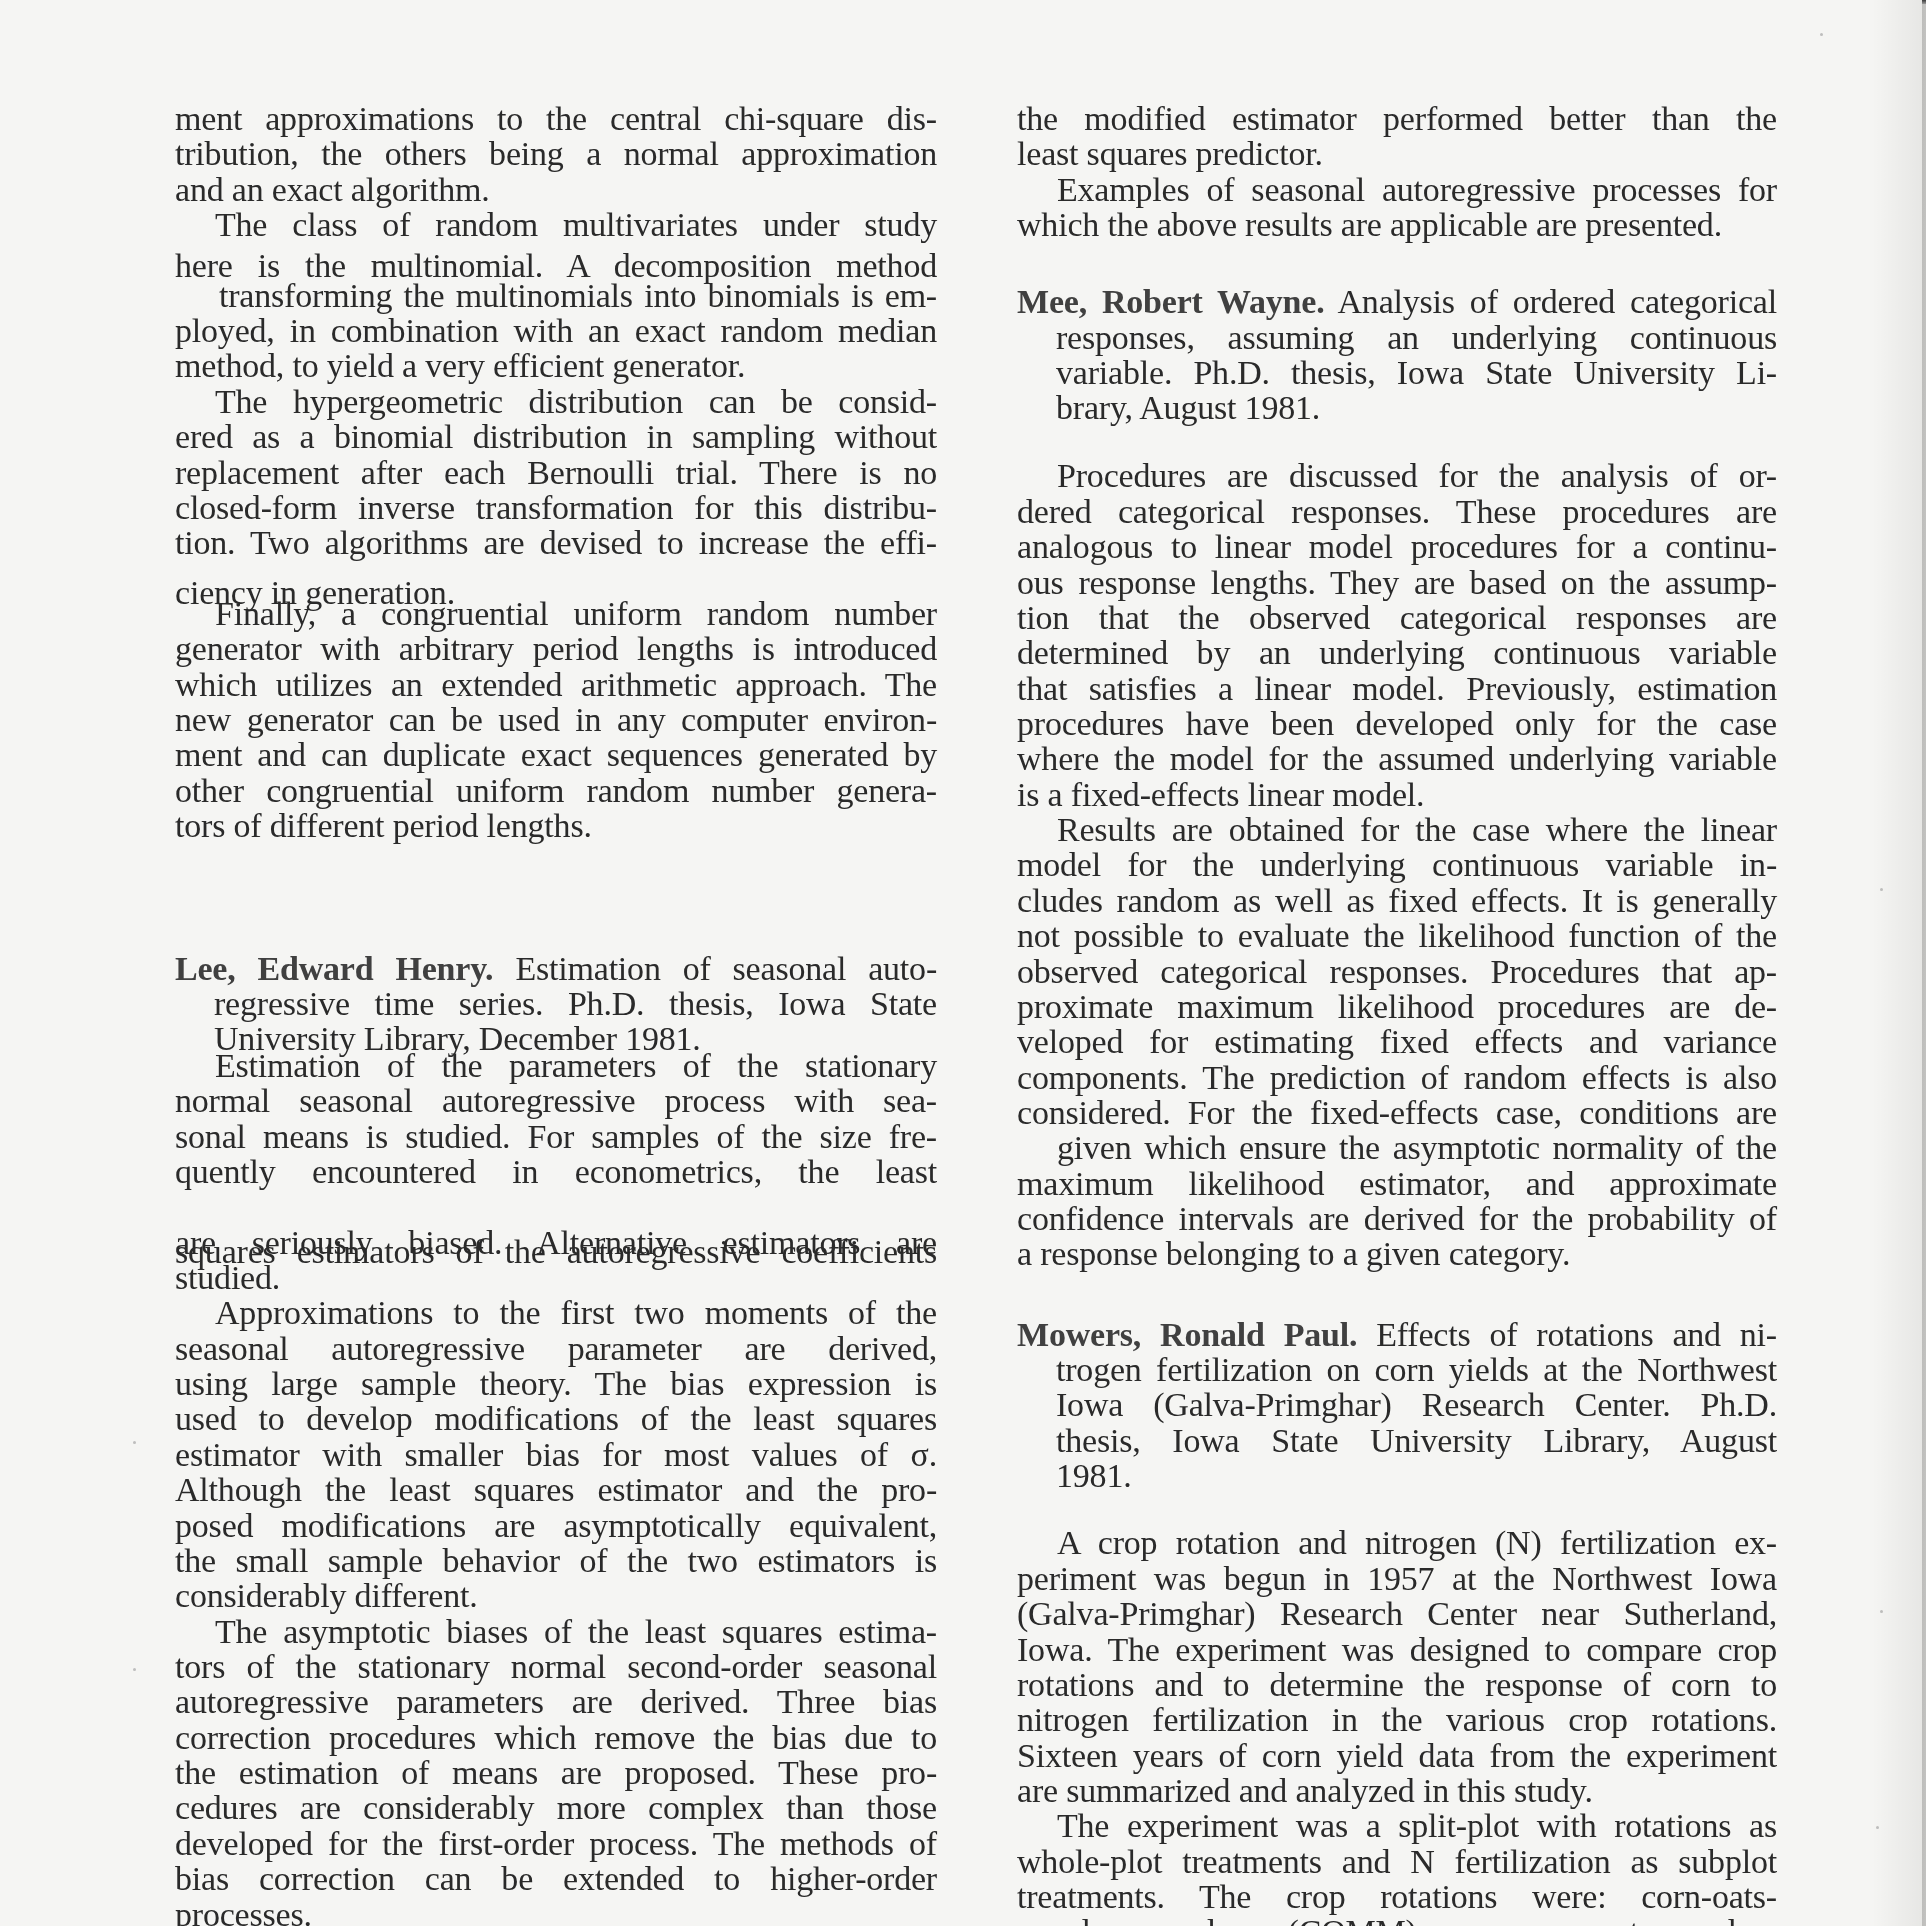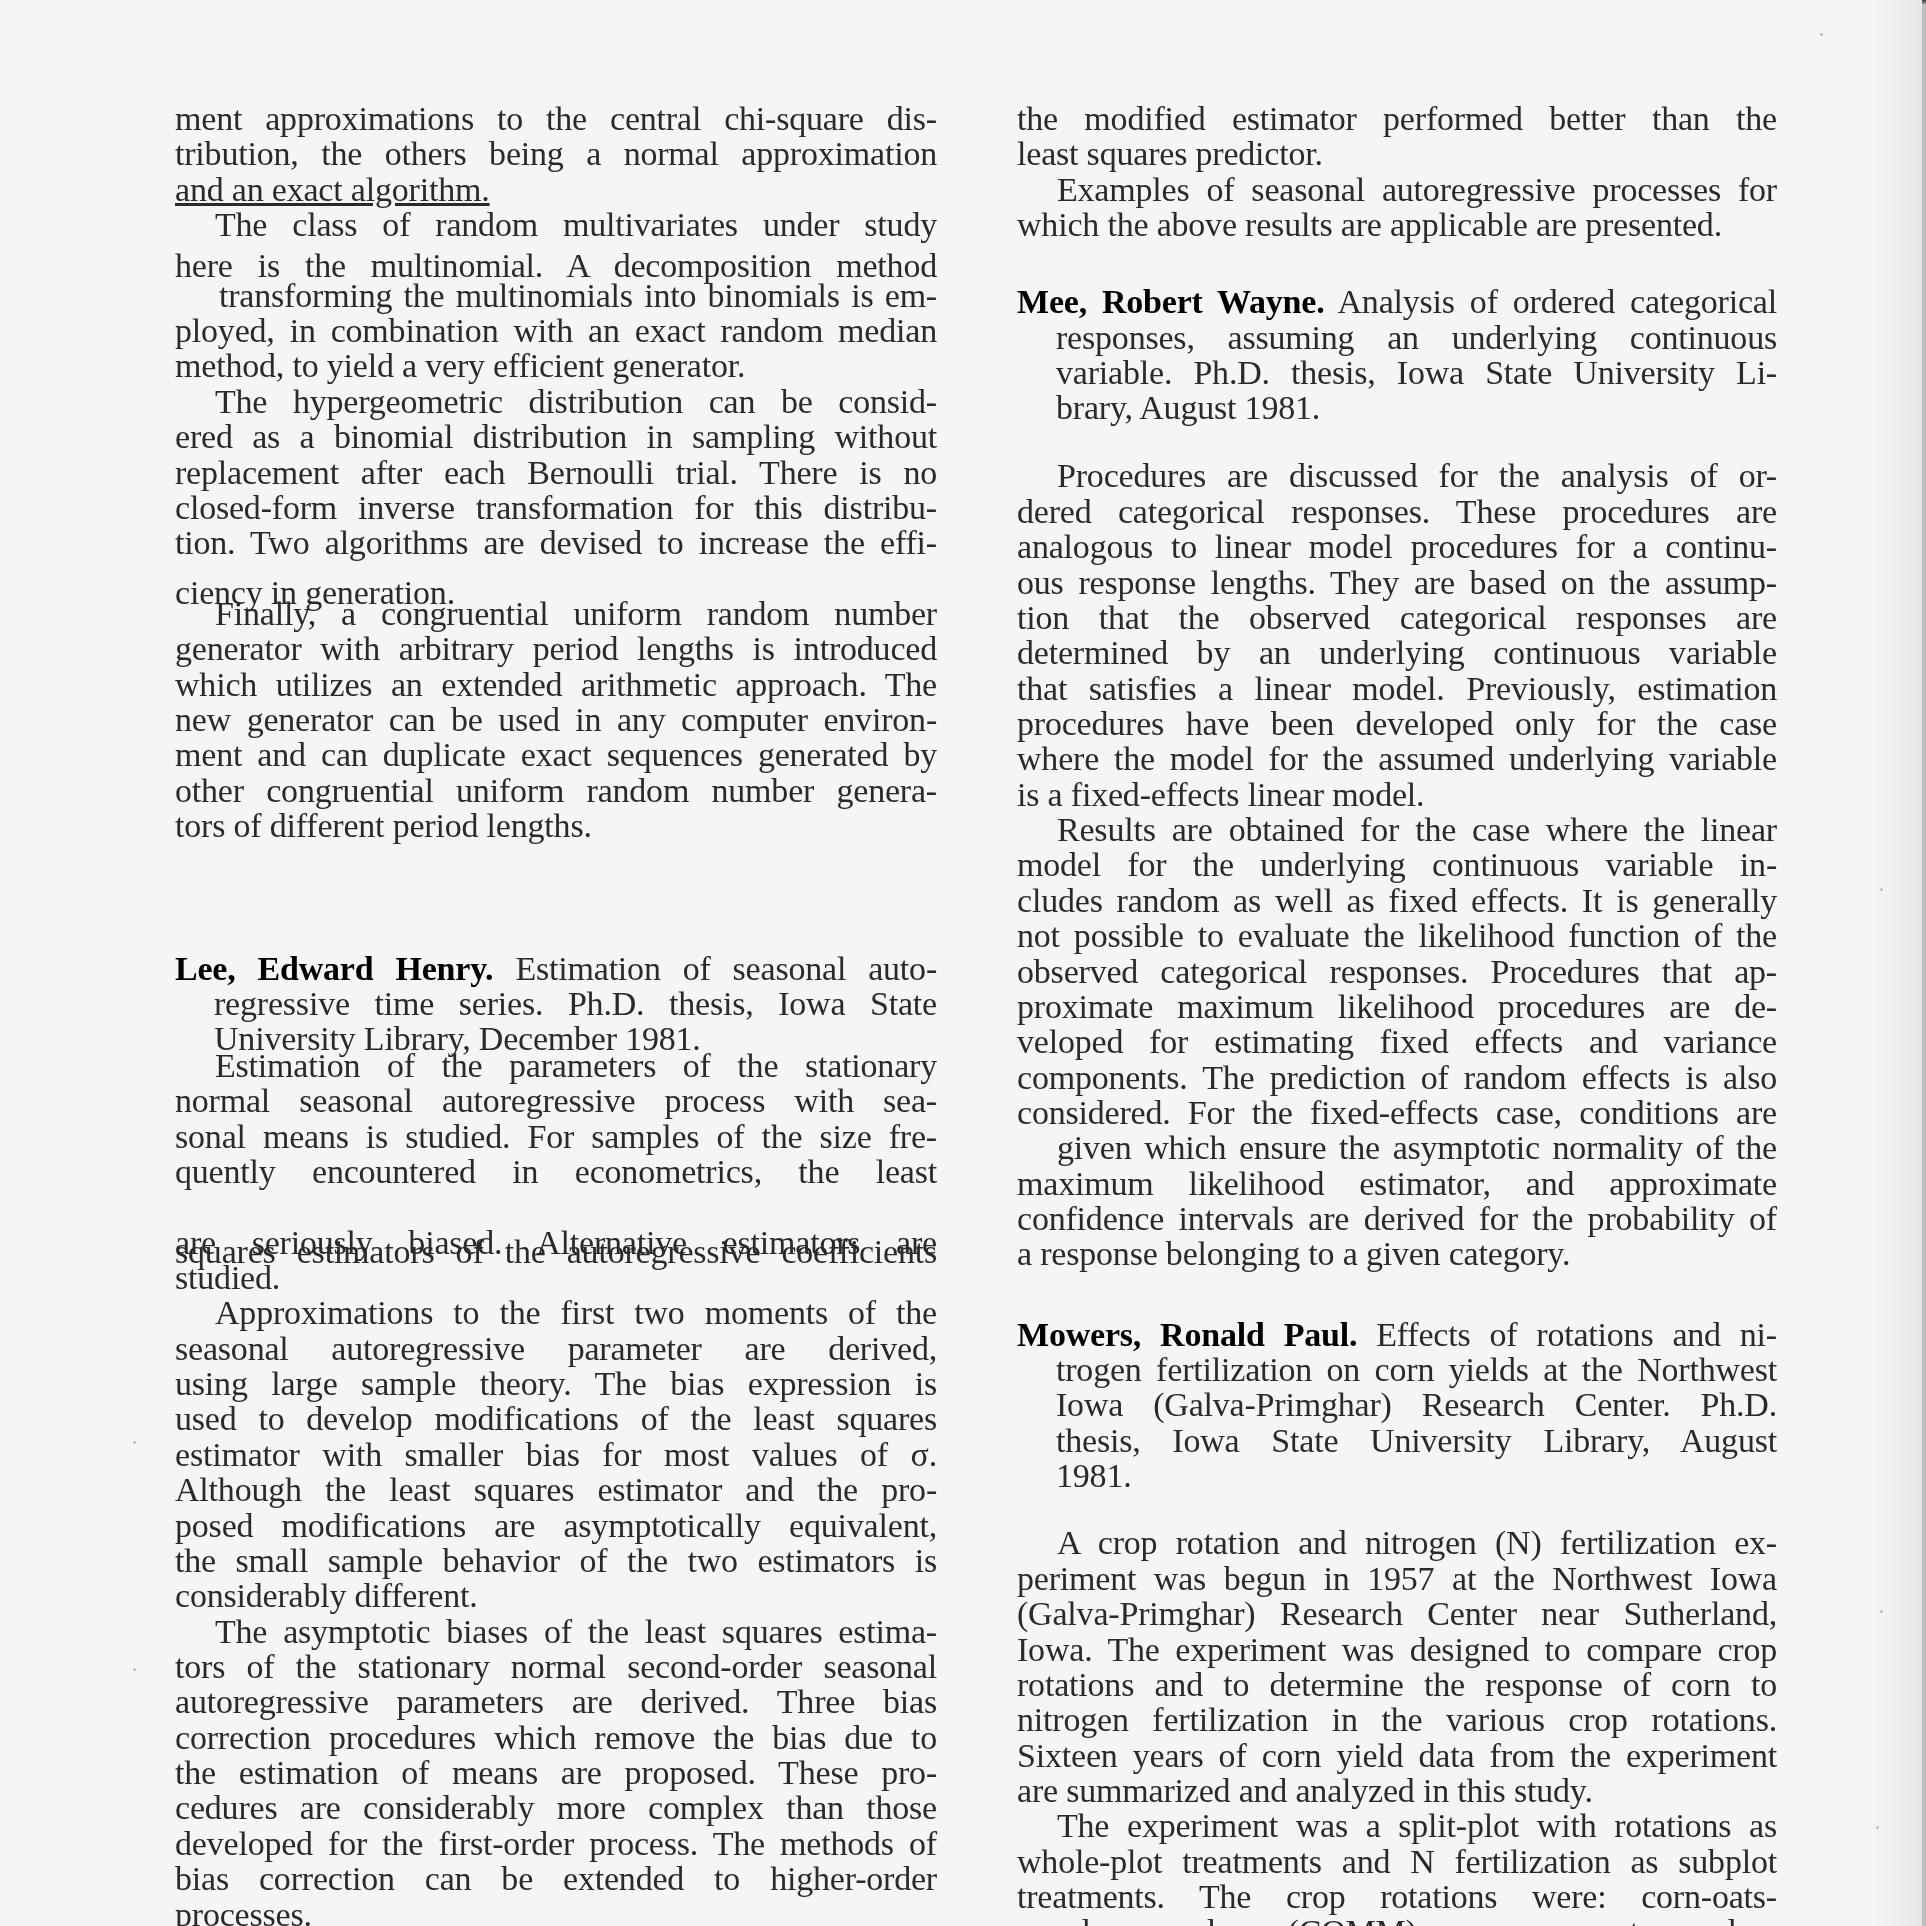--- a/index.html
+++ b/index.html
@@ -38,35 +38,35 @@
     line-height: 35px;
     white-space: nowrap;
     text-align: justify;
     text-align-last: justify;
     letter-spacing: -0.2px;
     transform-origin: left center;
   }
   .line.last { text-align-last: left; }
   .line.indent { padding-left: 40px; }
   .line.hang { padding-left: 39px; }
-  .line b { font-weight: bold; color: #000000; }
+  .line b { font-weight: bold; color: #404040; }
   .speck { position: absolute; width: 3.1px; height: 3.1px; border-radius: 50%; background: #9a9a9a; opacity: .6; }
 </style>
 </head>
 <body>
 
 <div class="page"></div>
 <div class="page-shade"></div>
 <div class="edge-strip"></div>
 <div class="edge-strip-top"></div>
 
 <div class="column col-left" id="col-left">
     <div class="line" style="top: 101px;">ment approximations to the central chi-square dis-</div>
     <div class="line" style="top: 136px;">tribution, the others being a normal approximation</div>
-    <div class="line last" style="top: 172px; text-decoration: underline;">and an exact algorithm.</div>
+    <div class="line last" style="top: 172px;">and an exact algorithm.</div>
     <div class="line indent" style="top: 207px;">The class of random multivariates under study</div>
     <div class="line" style="top: 248px; font-family: Liberation Serif, serif;">here is the multinomial. A decomposition method</div>
     <div class="line" style="top: 278px; margin-left: 44px;">transforming the multinomials into binomials is em-</div>
     <div class="line" style="top: 313px;">ployed, in combination with an exact random median</div>
     <div class="line last" style="top: 348px;">method, to yield a very efficient generator.</div>
     <div class="line indent" style="top: 384px;">The hypergeometric distribution can be consid-</div>
     <div class="line" style="top: 419px;">ered as a binomial distribution in sampling without</div>
     <div class="line" style="top: 455px;">replacement after each Bernoulli trial. There is no</div>
     <div class="line" style="top: 490px;">closed-form inverse transformation for this distribu-</div>
     <div class="line" style="top: 525px;">tion. Two algorithms are devised to increase the effi-</div>

